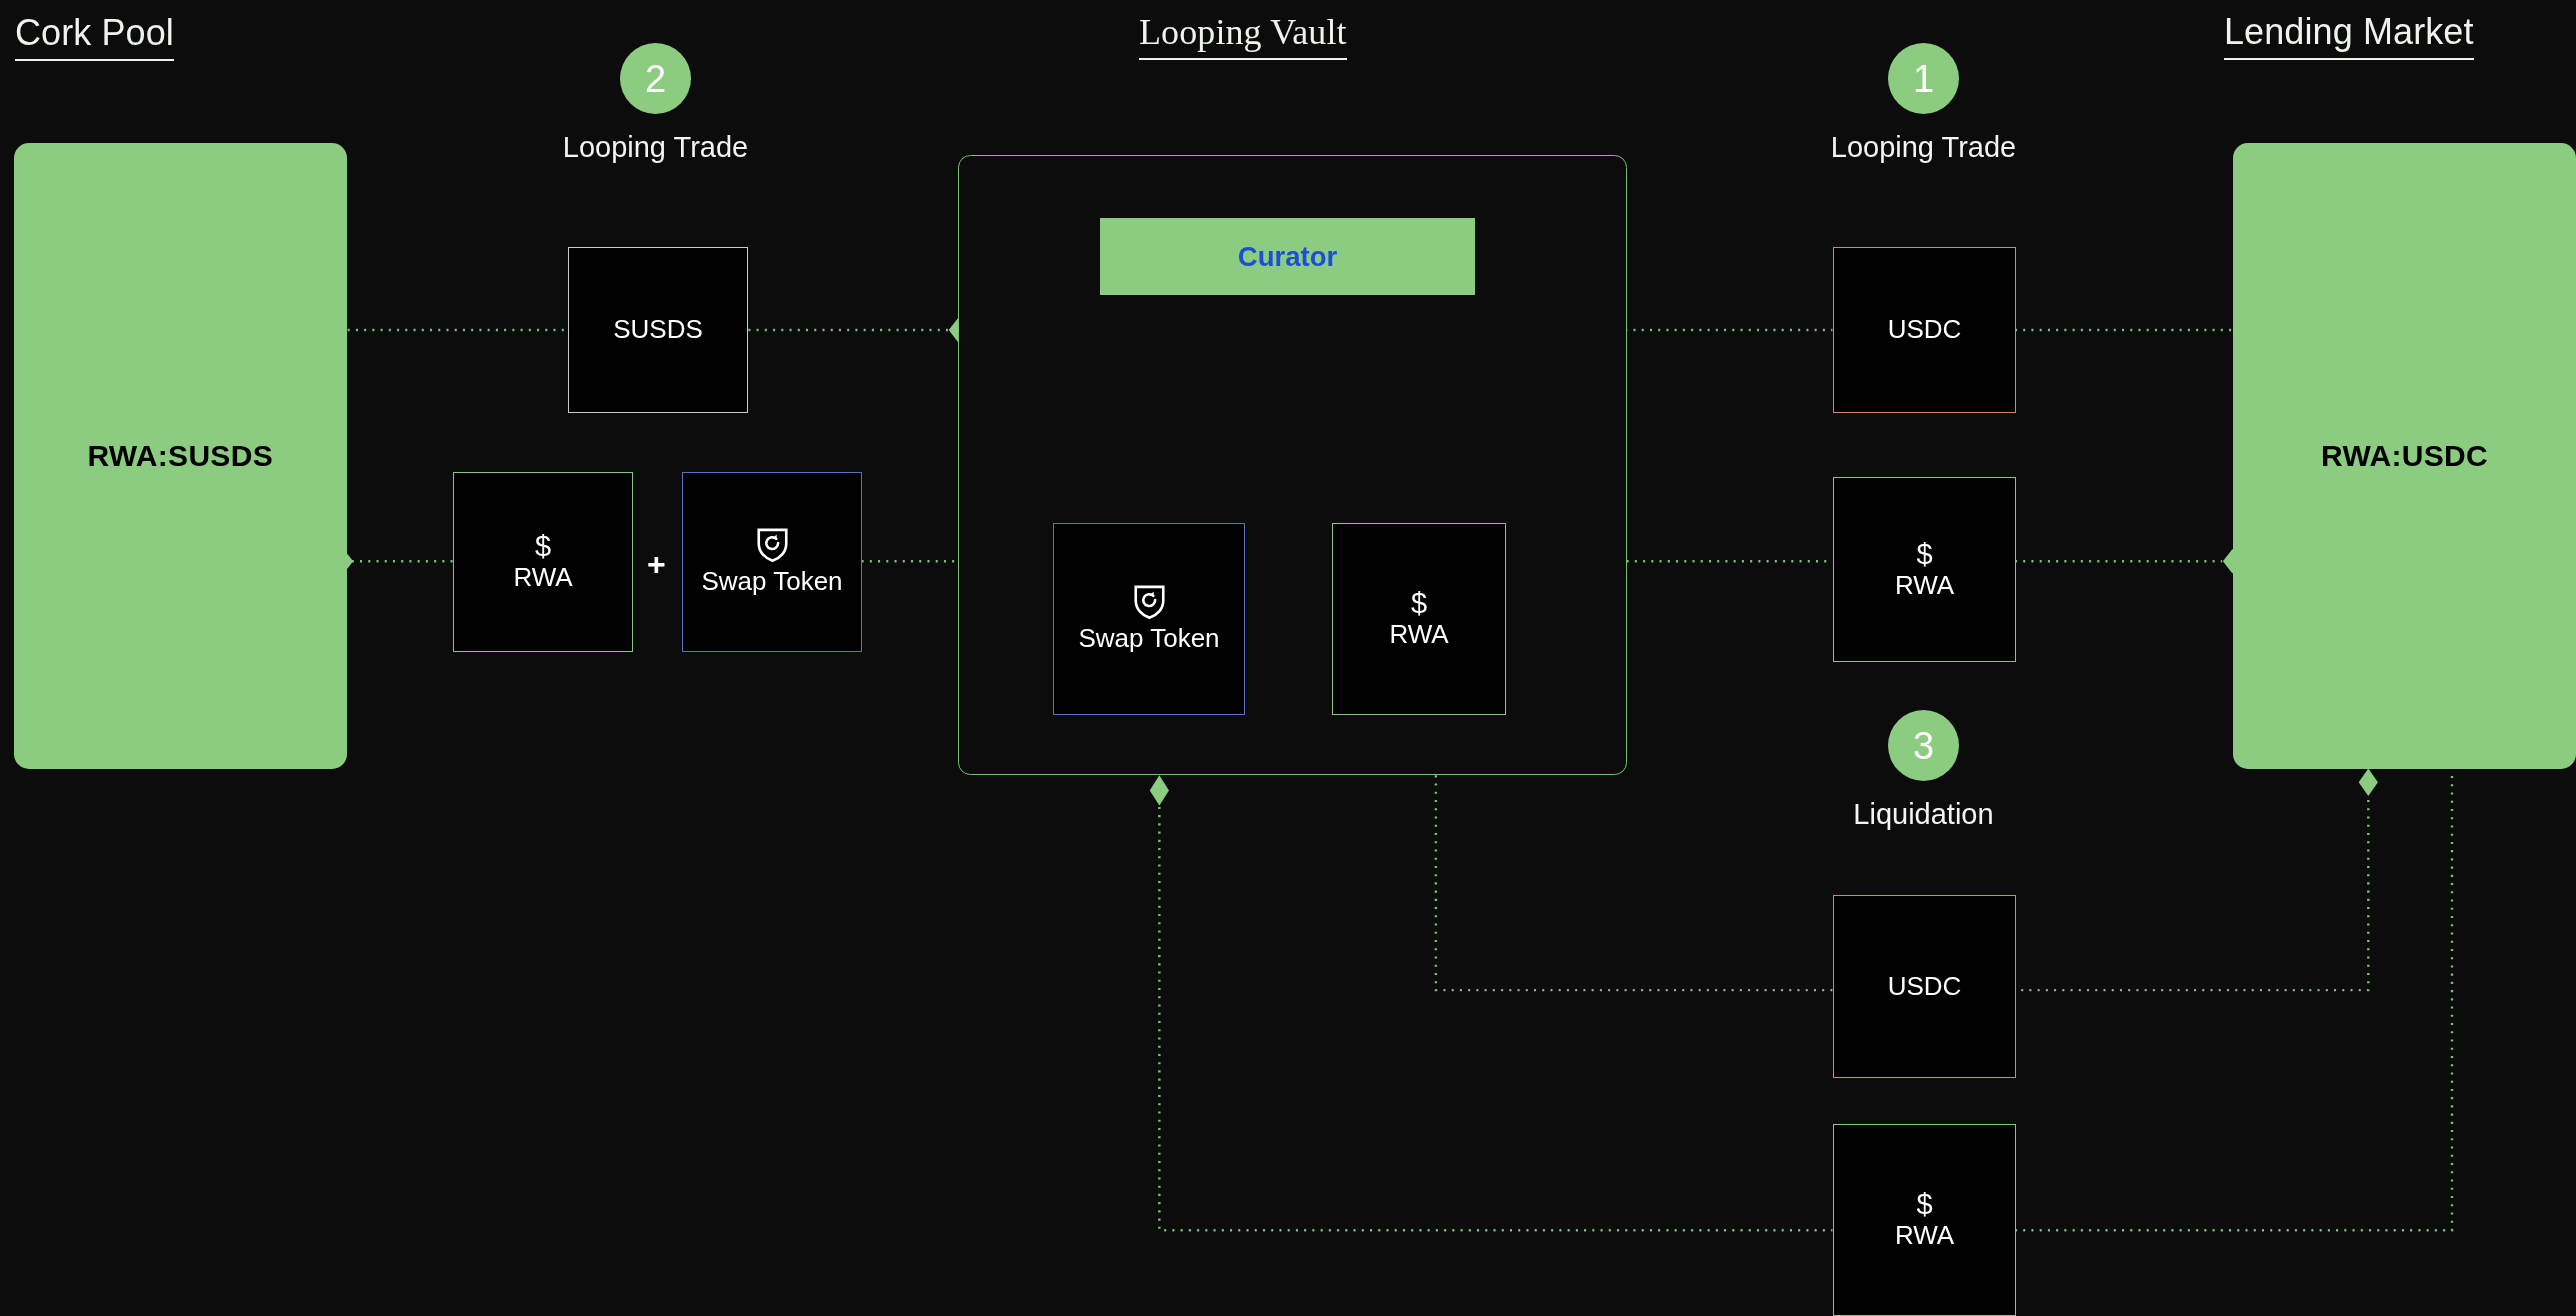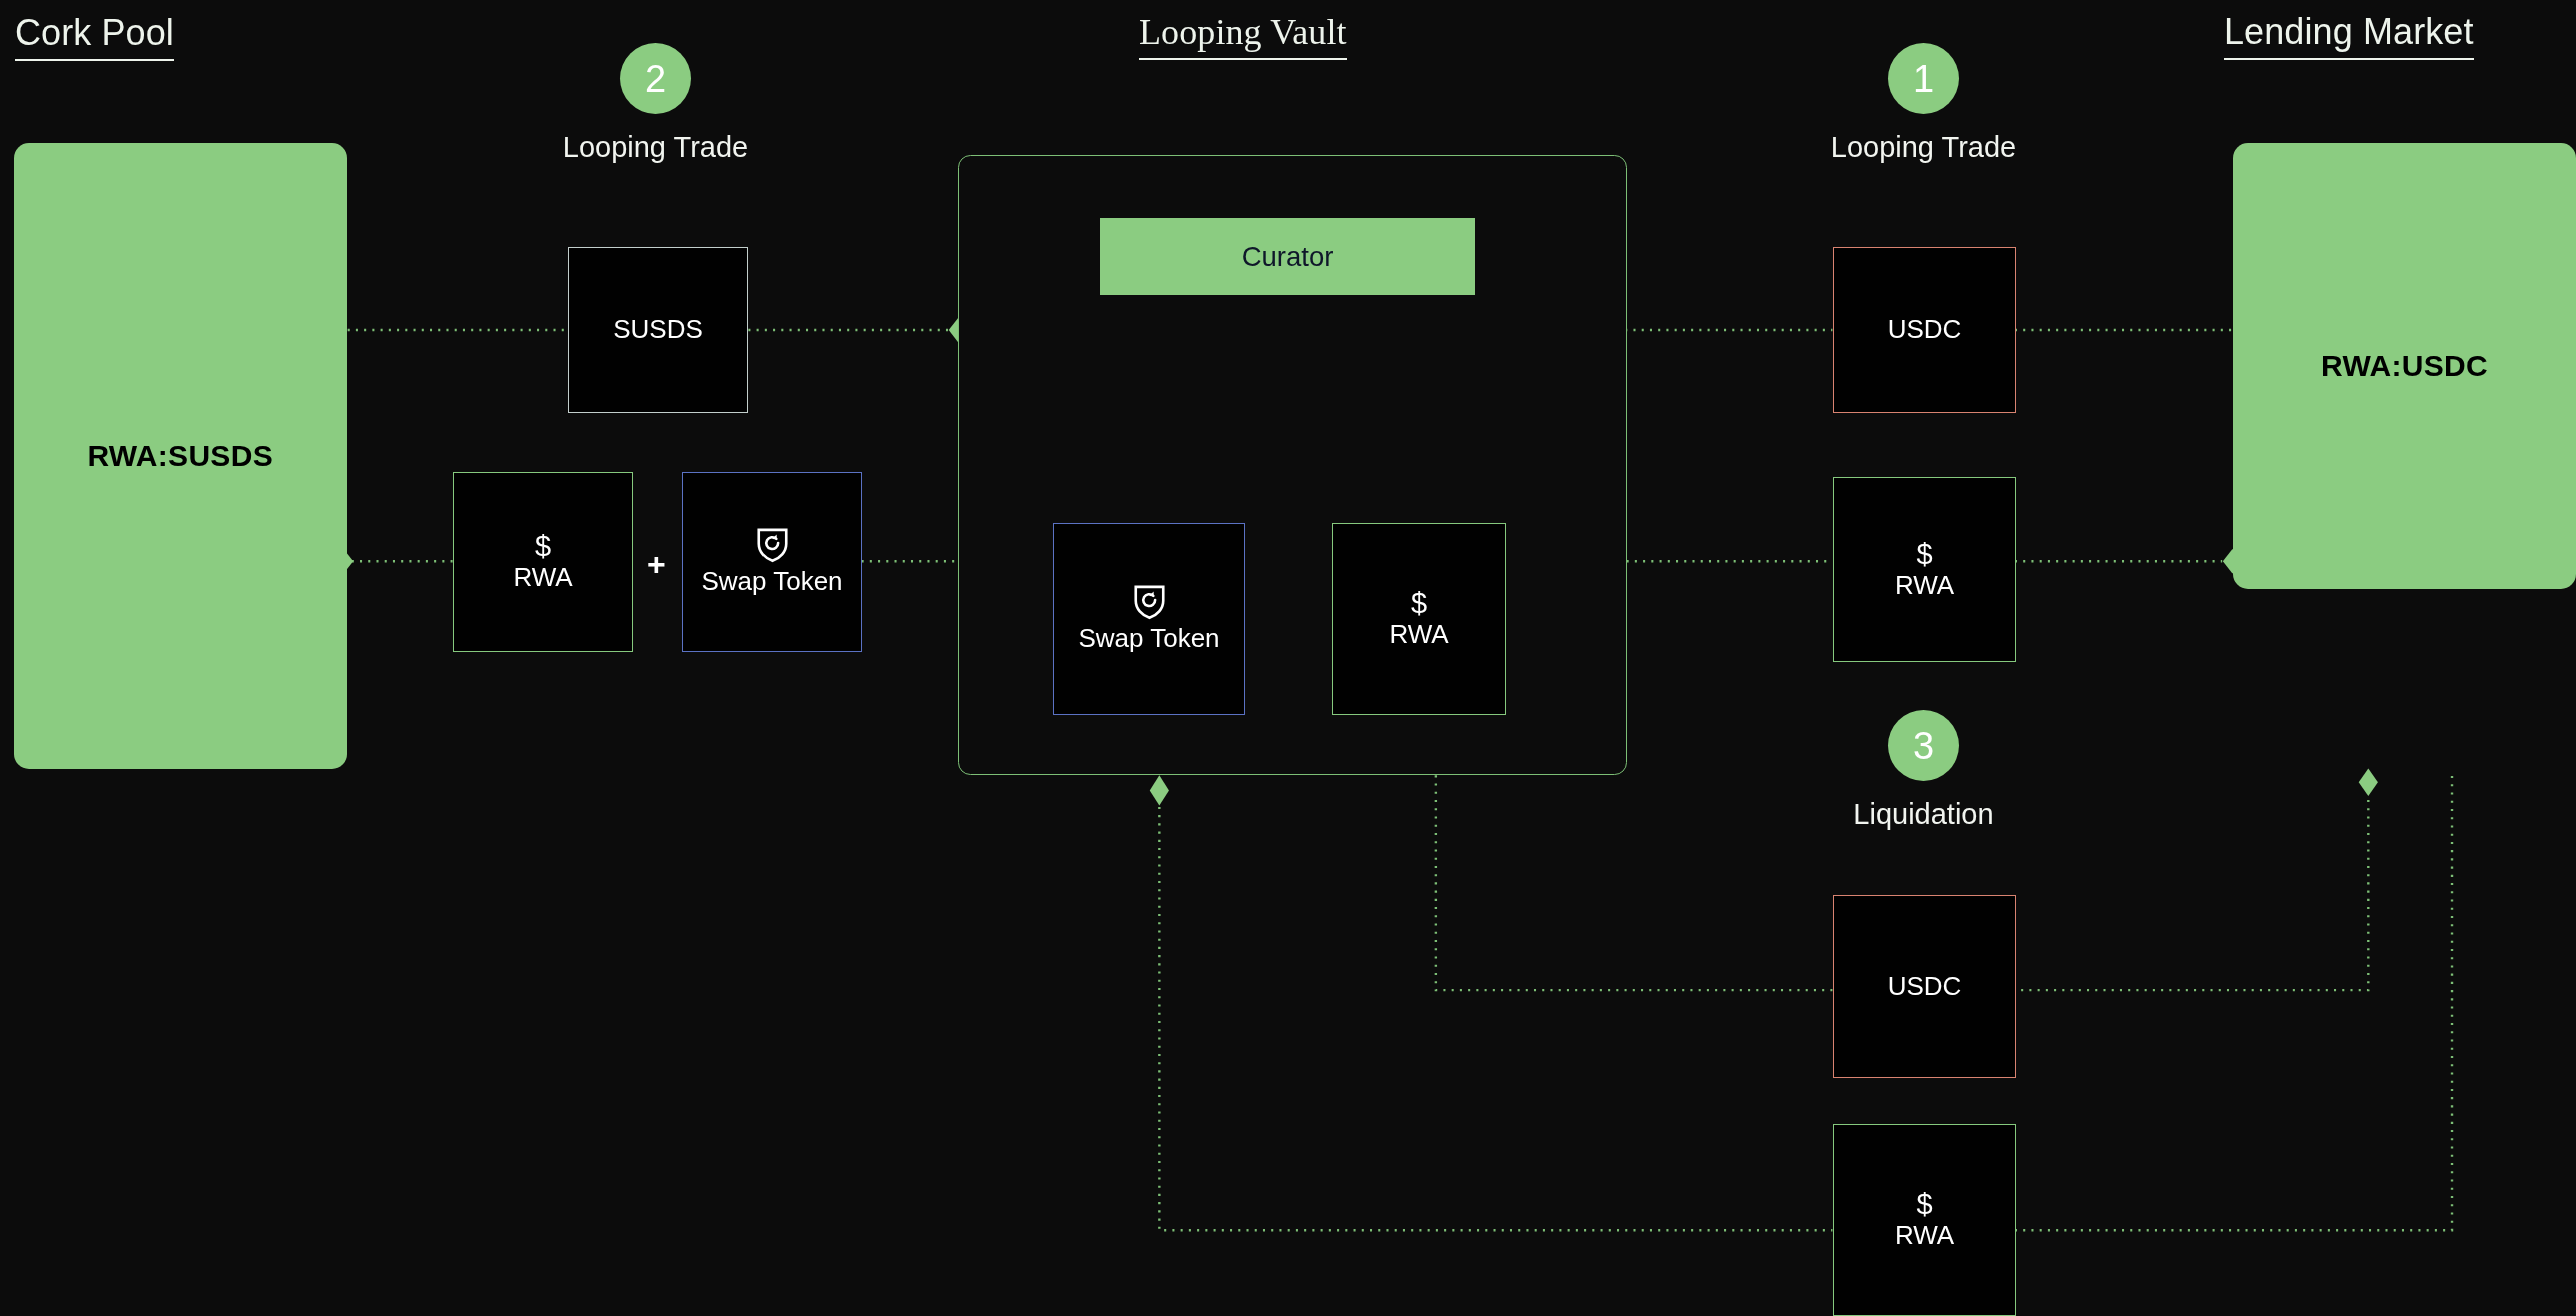--- a/index.html
+++ b/index.html
@@ -116,26 +116,26 @@
   
   .vault {
     position: absolute;
     border: 1.4px solid #7dbf76;
     border-radius: 12.4px;
     background: #0c0c0c;
   }
   .curator {
     position: absolute;
     background: #8bcc81;
-    color: #0f172a;
+    color: #1d4ed8;
     display: flex;
     align-items: center;
     justify-content: center;
     font-size: 27.5px;
-    font-weight: normal;
+    font-weight: bold;
   }
 </style>
 </head>
 <body>
 
 <div id="stage">
 
   <svg id="edges" viewBox="0 0 3753 1918" xmlns="http://www.w3.org/2000/svg">
     <defs>
       <style>
@@ -181,21 +181,21 @@
   </div>
 
   <div class="section-title" style="left:2224px; top:13.7px;">
     <span class="u">Lending Market</span>
   </div>
 
   <div class="pool" style="left:13.7px; top:143px; width:333px; height:626px;">
     <span>RWA:SUSDS</span>
   </div>
 
-  <div class="pool" style="left:2233px; top:143px; width:343px; height:446px;">
+  <div class="pool" style="left:2233px; top:143px; width:343px; height:626px;">
     <span>RWA:USDC</span>
   </div>
 
   <div class="step" style="left:539px; top:43px;">
     <div class="step-circle">2</div>
     <div class="step-label">Looping Trade</div>
   </div>
 
   <div class="step" style="left:1807px; top:43px;">
     <div class="step-circle">1</div>

